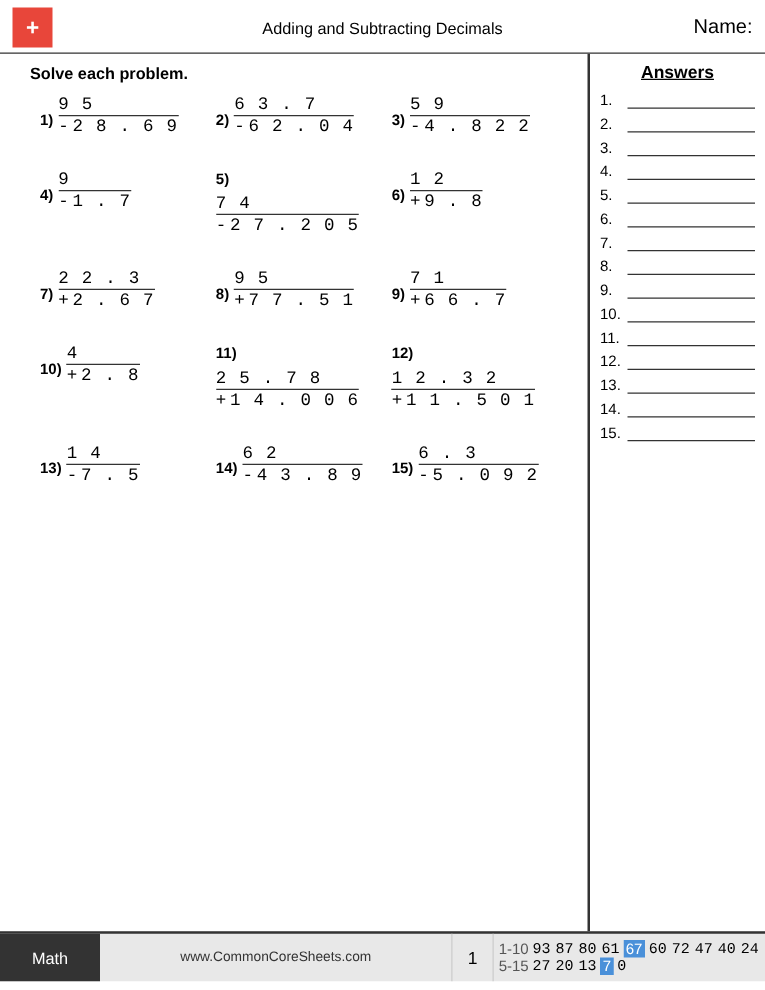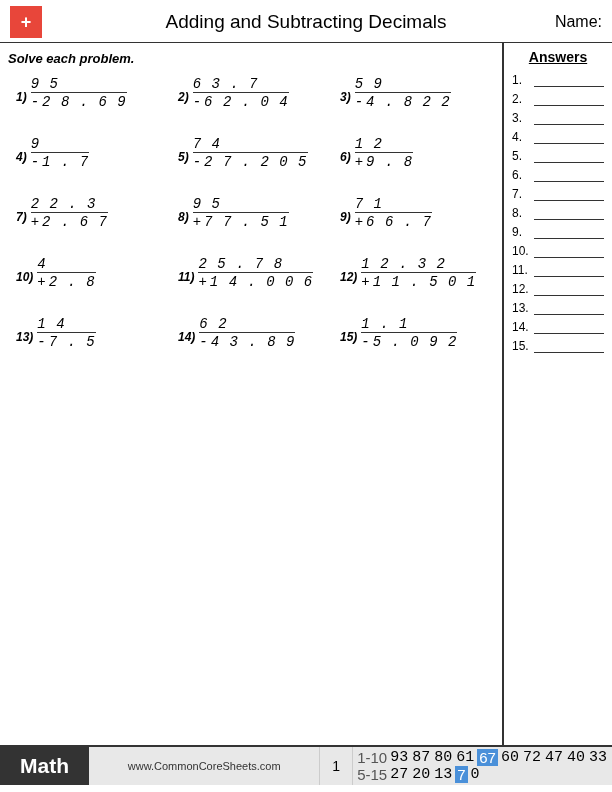--- a/index.html
+++ b/index.html
@@ -29,43 +29,42 @@
       align-items: center;
       justify-content: center;
       color: white;
       font-weight: bold;
       font-size: 18px;
       margin-right: 10px;
     }
     .header-title {
       flex: 1;
       text-align: center;
-      font-size: 19px;
+      font-size: 13px;
       font-weight: normal;
       position: absolute;
       left: 50%;
       transform: translateX(-50%);
     }
     .header-name {
       margin-left: auto;
       font-size: 16px;
     }
 
     
     .main-area {
       display: flex;
       height: calc(792px - 50px - 40px);
     }
 
     
     .problems-area {
       flex: 1;
-      padding: 8px 8px;
+      padding: 8px 24px;
       border-right: 2px solid #333;
-      font-style: italic;
     }
 
     .solve-text {
       font-weight: bold;
       font-size: 13px;
       margin-bottom: 6px;
     }
 
     
     .problems-grid {
@@ -102,21 +101,21 @@
       padding-top: 1px;
     }
 
     .op {
       float: left;
       margin-right: 2px;
     }
 
     
     .answers-col {
-      width: 108px;
+      width: 140px;
       padding: 6px 8px;
     }
 
     .answers-title {
       text-align: center;
       font-size: 14px;
       font-weight: bold;
       text-decoration: underline;
       margin-bottom: 8px;
     }
@@ -145,22 +144,22 @@
       background: #e8e8e8;
       border-top: 2px solid #333;
       display: flex;
       align-items: stretch;
       font-size: 11px;
     }
 
     .footer-math-box {
       background: #333;
       color: white;
-      font-size: 21px;
-      font-weight: bold;
+      font-size: 13px;
+      font-weight: normal;
       padding: 0 20px;
       display: flex;
       align-items: center;
       min-width: 80px;
       justify-content: center;
     }
 
     .footer-center {
       flex: 1;
       display: flex;
@@ -172,21 +171,21 @@
 
     .footer-right {
       display: flex;
       align-items: stretch;
     }
 
     .footer-stats {
       display: flex;
       flex-direction: column;
       justify-content: center;
-      font-size: 15px;
+      font-size: 12px;
       padding: 2px 4px;
       border-left: 1px solid #ccc;
     }
 
     .footer-stat-row {
       display: flex;
       gap: 2px;
       align-items: center;
     }
 
@@ -239,21 +238,21 @@
         <div class="problem-cell"><span class="problem-number">5)</span><div class="math-problem"><span class="math-top" style="font-family: &quot;Courier New&quot;, monospace; letter-spacing: 1px;">7 4</span><span class="math-bottom" style="font-family: &quot;Courier New&quot;, monospace; letter-spacing: 1px;"><span class="op">- </span>2 7 . 2 0 5</span></div></div>
         <div class="problem-cell"><span class="problem-number">6)</span><div class="math-problem"><span class="math-top" style="font-family: &quot;Courier New&quot;, monospace; letter-spacing: 1px;">1 2</span><span class="math-bottom" style="font-family: &quot;Courier New&quot;, monospace; letter-spacing: 1px;"><span class="op">+ </span>9 . 8</span></div></div>
         <div class="problem-cell"><span class="problem-number">7)</span><div class="math-problem"><span class="math-top" style="font-family: &quot;Courier New&quot;, monospace; letter-spacing: 1px;">2 2 . 3</span><span class="math-bottom" style="font-family: &quot;Courier New&quot;, monospace; letter-spacing: 1px;"><span class="op">+ </span>2 . 6 7</span></div></div>
         <div class="problem-cell"><span class="problem-number">8)</span><div class="math-problem"><span class="math-top" style="font-family: &quot;Courier New&quot;, monospace; letter-spacing: 1px;">9 5</span><span class="math-bottom" style="font-family: &quot;Courier New&quot;, monospace; letter-spacing: 1px;"><span class="op">+ </span>7 7 . 5 1</span></div></div>
         <div class="problem-cell"><span class="problem-number">9)</span><div class="math-problem"><span class="math-top" style="font-family: &quot;Courier New&quot;, monospace; letter-spacing: 1px;">7 1</span><span class="math-bottom" style="font-family: &quot;Courier New&quot;, monospace; letter-spacing: 1px;"><span class="op">+ </span>6 6 . 7</span></div></div>
         <div class="problem-cell"><span class="problem-number">10)</span><div class="math-problem"><span class="math-top" style="font-family: &quot;Courier New&quot;, monospace; letter-spacing: 1px;">4</span><span class="math-bottom" style="font-family: &quot;Courier New&quot;, monospace; letter-spacing: 1px;"><span class="op">+ </span>2 . 8</span></div></div>
         <div class="problem-cell"><span class="problem-number">11)</span><div class="math-problem"><span class="math-top" style="font-family: &quot;Courier New&quot;, monospace; letter-spacing: 1px;">2 5 . 7 8</span><span class="math-bottom" style="font-family: &quot;Courier New&quot;, monospace; letter-spacing: 1px;"><span class="op">+ </span>1 4 . 0 0 6</span></div></div>
         <div class="problem-cell"><span class="problem-number">12)</span><div class="math-problem"><span class="math-top" style="font-family: &quot;Courier New&quot;, monospace; letter-spacing: 1px;">1 2 . 3 2</span><span class="math-bottom" style="font-family: &quot;Courier New&quot;, monospace; letter-spacing: 1px;"><span class="op">+ </span>1 1 . 5 0 1</span></div></div>
         <div class="problem-cell"><span class="problem-number">13)</span><div class="math-problem"><span class="math-top" style="font-family: &quot;Courier New&quot;, monospace; letter-spacing: 1px;">1 4</span><span class="math-bottom" style="font-family: &quot;Courier New&quot;, monospace; letter-spacing: 1px;"><span class="op">- </span>7 . 5</span></div></div>
         <div class="problem-cell"><span class="problem-number">14)</span><div class="math-problem"><span class="math-top" style="font-family: &quot;Courier New&quot;, monospace; letter-spacing: 1px;">6 2</span><span class="math-bottom" style="font-family: &quot;Courier New&quot;, monospace; letter-spacing: 1px;"><span class="op">- </span>4 3 . 8 9</span></div></div>
-        <div class="problem-cell"><span class="problem-number">15)</span><div class="math-problem"><span class="math-top" style="font-family: &quot;Courier New&quot;, monospace; letter-spacing: 1px;">1 . 1</span><span class="math-bottom" style="font-family: &quot;Courier New&quot;, monospace; letter-spacing: 1px;"><span class="op">- </span>5 . 0 9 2</span></div></div>
+        <div class="problem-cell"><span class="problem-number">15)</span><div class="math-problem"><span class="math-top" style="font-family: &quot;Courier New&quot;, monospace; letter-spacing: 1px;">6 . 3</span><span class="math-bottom" style="font-family: &quot;Courier New&quot;, monospace; letter-spacing: 1px;"><span class="op">- </span>5 . 0 9 2</span></div></div>
       </div>
   </div>
 
   <div class="answers-col">
     <div class="answers-title">Answers</div>
     <div id="answers-lines">
 
     <div class="answer-line">
           <span class="answer-num">1.</span>
           <span class="answer-underline"></span>
@@ -329,21 +328,21 @@
         <span class="stat-label">1-10</span>
         <span class="stat-val">93</span>
         <span class="stat-val">87</span>
         <span class="stat-val">80</span>
         <span class="stat-val">61</span>
         <span class="stat-highlighted">67</span>
         <span class="stat-val">60</span>
         <span class="stat-val">72</span>
         <span class="stat-val">47</span>
         <span class="stat-val">40</span>
-        <span class="stat-val">33</span>
+        <span class="stat-val">24</span>
       </div>
       <div class="footer-stat-row">
         <span class="stat-label">5-15</span>
         <span class="stat-val">27</span>
         <span class="stat-val">20</span>
         <span class="stat-val">13</span>
         <span class="stat-highlighted">7</span>
         <span class="stat-val">0</span>
       </div>
     </div>

